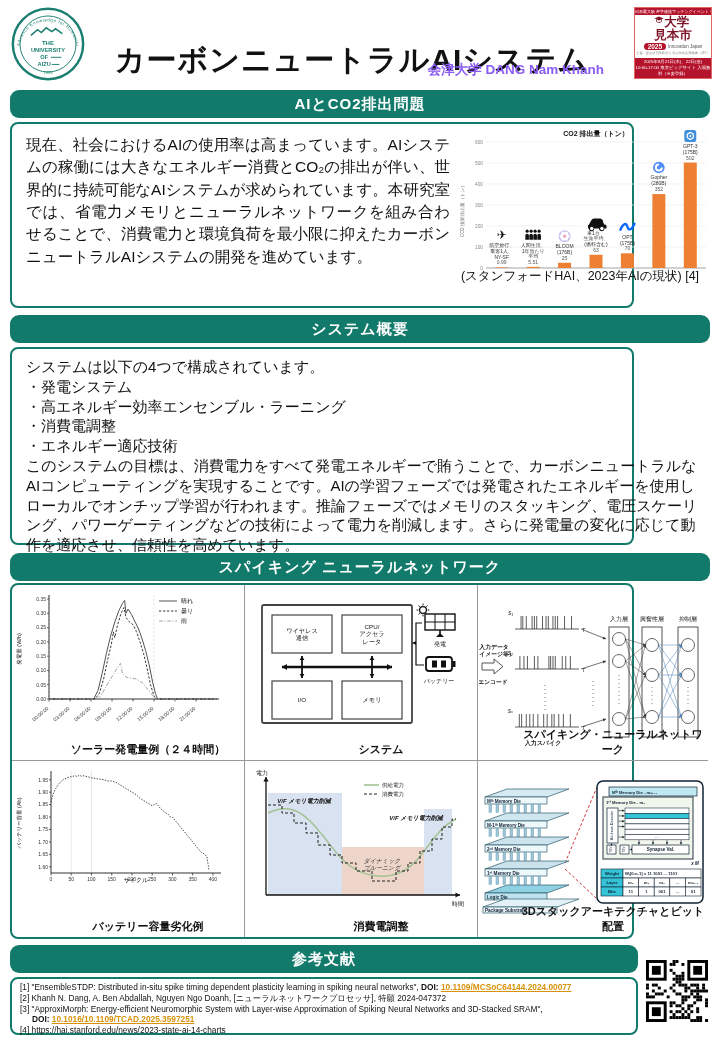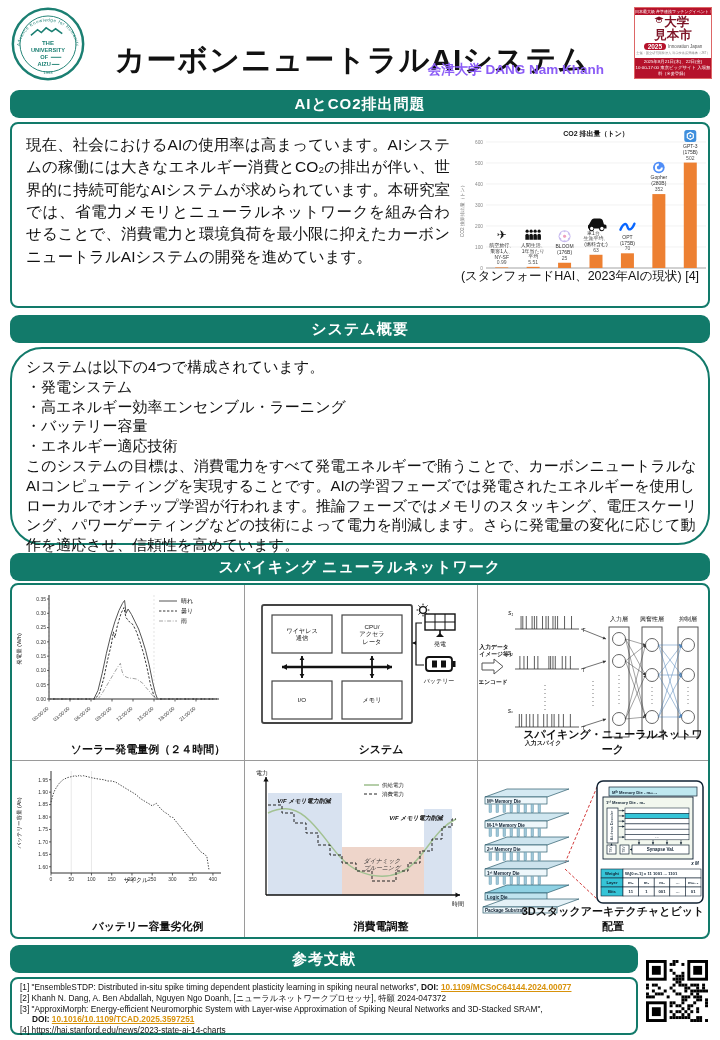--- a/index.html
+++ b/index.html
@@ -2,21 +2,21 @@
 <html><head>
 <meta charset="utf-8">
 <style>
   html,body{margin:0;padding:0;background:#e8e8e8;}
   .poster{position:relative;width:720px;height:1040px;background:#fff;margin:0 auto;
           font-family:"Liberation Sans","DejaVu Sans",sans-serif;overflow:hidden;color:#111;}
   svg{font-family:"Liberation Sans","DejaVu Sans",sans-serif;}
   .secbar{position:absolute;left:10px;width:700px;height:28px;background:#127a6a;border-radius:9px;
           color:#fff;font-weight:bold;font-size:15px;display:flex;align-items:center;justify-content:center;
           letter-spacing:1px;box-sizing:border-box;}
-  .secbox{position:absolute;left:10px;width:700px;border:2px solid #127a6a;border-radius:8px;background:#fff;box-sizing:border-box;}
+  .secbox{position:absolute;left:10px;width:624px;border:2px solid #127a6a;border-radius:8px;background:#fff;box-sizing:border-box;}
   .title{position:absolute;left:96px;right:112px;top:20px;text-align:center;font-size:30px;font-weight:900;letter-spacing:1px;}
   .subtitle{position:absolute;right:116px;top:61px;color:#8b5cf6;font-weight:bold;font-size:13.5px;}
   .logo{position:absolute;left:10px;top:6px;}
   .s1text{position:absolute;left:14px;top:10px;width:424px;font-size:15.5px;line-height:1.44;text-align:justify;}
   .co2wrap{position:absolute;left:446px;top:2px;width:252px;height:158px;}
   .co2cap{position:absolute;left:436px;top:144px;width:264px;text-align:center;font-size:12.5px;}
   .s2text{position:absolute;left:14px;top:8px;width:678px;font-size:15px;line-height:1.32;}
   .gridwrap{position:absolute;left:0;top:0;width:696px;height:352px;display:grid;
             grid-template-columns:233px 233px 230px;grid-template-rows:176px 176px;}
   .cell{position:relative;border-right:1px solid #9a9a9a;border-bottom:1px solid #9a9a9a;padding-top:2px;box-sizing:border-box;}
@@ -150,26 +150,26 @@
           <text x="232.28571428571428" y="33.58" font-size="5" text-anchor="middle" fill="#555" font-weight="normal" font-style="normal"><tspan x="232.28571428571428" dy="0">502</tspan></text>
           <text x="232.28571428571428" y="21.979999999999997" font-size="5" text-anchor="middle" fill="#333" font-weight="normal" font-style="normal"><tspan x="232.28571428571428" dy="0">GPT-3</tspan><tspan x="232.28571428571428" dy="5.8999999999999995">(175B)</tspan></text>
           <rect x="226.28571428571428" y="3.979999999999997" width="12" height="12" rx="2.5" fill="#3f8fdd"></rect>
           <polygon points="235.3,11.7 232.3,13.5 229.3,11.7 229.3,8.2 232.3,6.5 235.3,8.2" fill="none" stroke="#fff" stroke-width="1.2"></polygon>
           <circle cx="232.28571428571428" cy="9.979999999999997" r="1" fill="#fff"></circle>
         </svg></div>
     <div class="co2cap">(スタンフォードHAI、2023年AIの現状) [4]</div>
   </div>
 
   <div class="secbar" style="top:315px;">システム概要</div>
-  <div class="secbox" style="top:347px;height:198px;border-radius:32px;">
+  <div class="secbox" style="top:347px;height:198px;">
     <div class="s2text">
       <div>システムは以下の4つで構成されています。</div>
       <div>・発電システム</div>
       <div>・高エネルギー効率エンセンブル・ラーニング</div>
-      <div>・バッテリー容量</div>
+      <div>・消費電調整</div>
       <div>・エネルギー適応技術</div>
       <div>このシステムの目標は、消費電力をすべて発電エネルギーで賄うことで、カーボンニュートラルなAIコンピューティングを実現することです。AIの学習フェーズでは発電されたエネルギーを使用しローカルでオンチップ学習が行われます。推論フェーズではメモリのスタッキング、電圧スケーリング、パワーゲーティングなどの技術によって電力を削減します。さらに発電量の変化に応じて動作を適応させ、信頼性を高めています。</div>
     </div>
   </div>
 
   <div class="secbar" style="top:553px;">スパイキング ニューラルネットワーク</div>
   <div class="secbox" style="top:583px;height:356px;">
     <div class="gridwrap">
       <div class="cell">
         <svg id="p_solar" width="230" height="150" viewBox="0 0 230 150">

